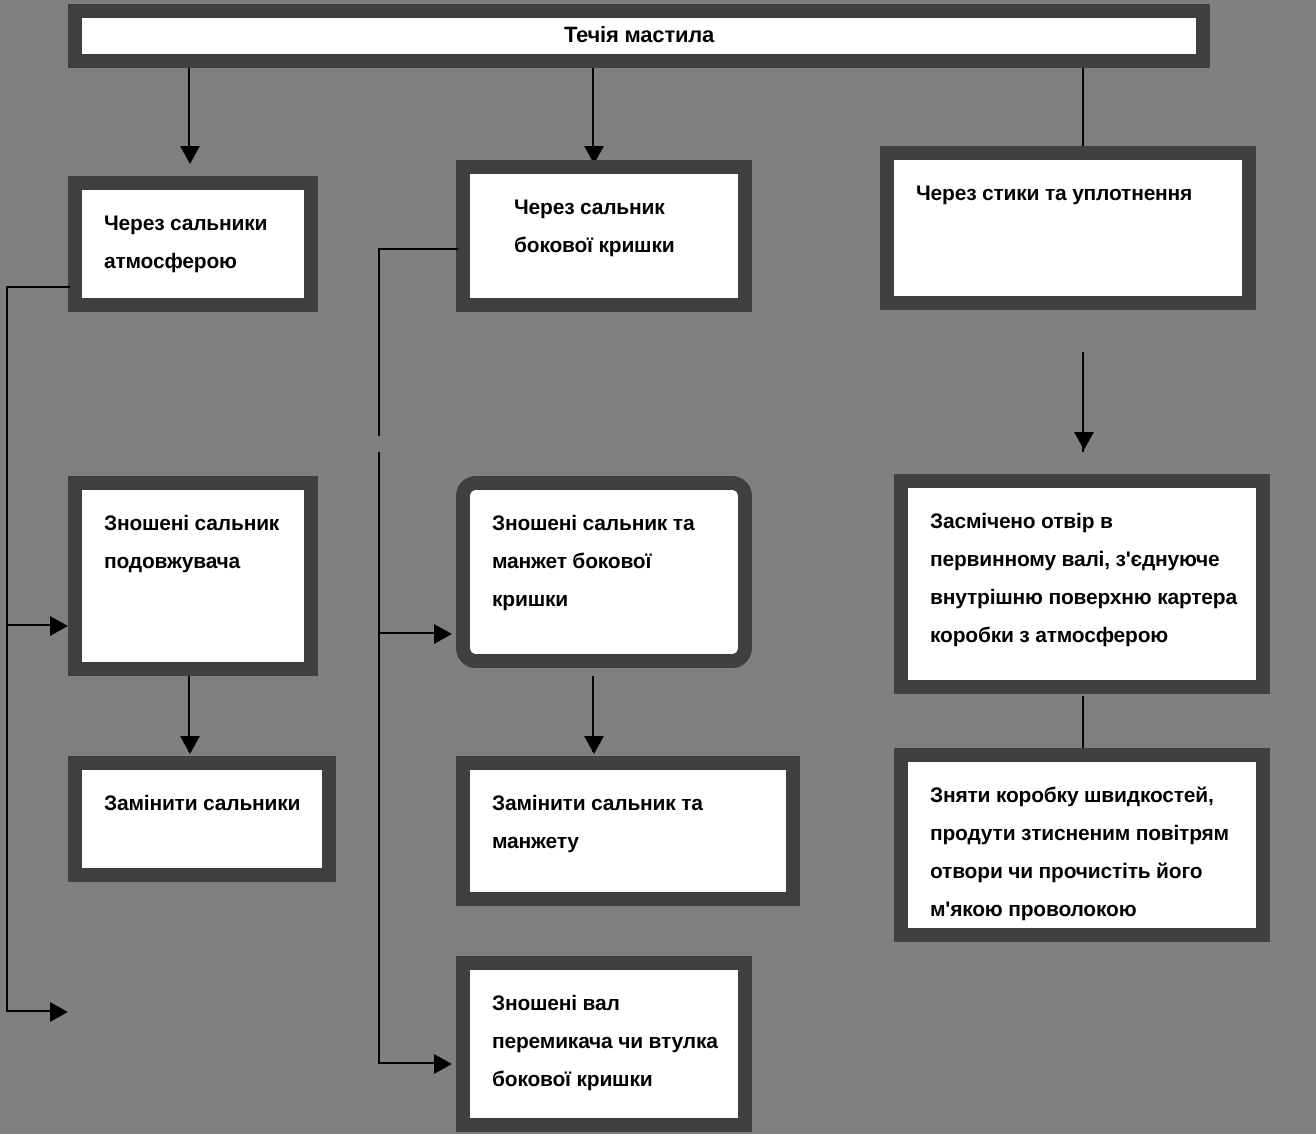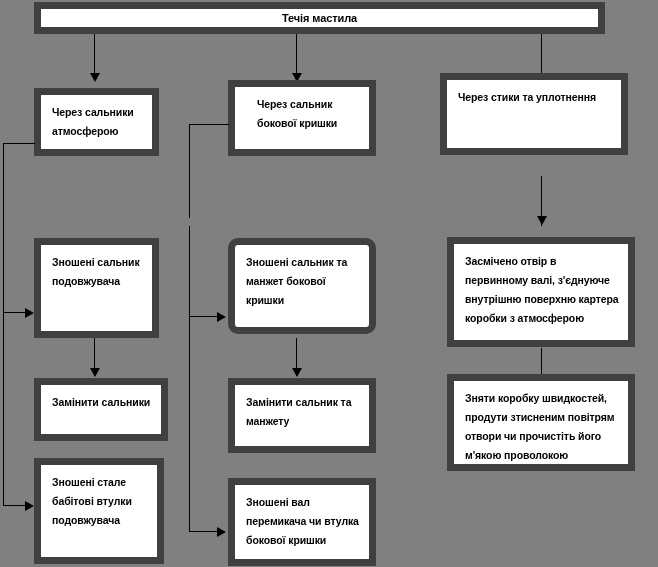--- a/index.html
+++ b/index.html
@@ -77,44 +77,41 @@
     <span>Зношені сальник подовжувача</span>
   </div>
 
   <div class="vline" style="left:94px;top:338px;height:38px;"></div>
   <div class="arrow-down" style="left:90px;top:368px;"></div>
 
   <div class="box" style="left:34px;top:378px;width:134px;height:63px;">
     <span>Замінити сальники</span>
   </div>
 
-  <div class="box" style="left:34px;top:458px;width:130px;height:106px;">
-    <span>Зношені стале бабітові втулки подовжувача</span>
-  </div>
 
   <div class="box" style="left:228px;top:80px;width:148px;height:76px;padding-left:22px;">
     <span>Через сальник бокової кришки</span>
   </div>
 
   <div class="hline" style="left:189px;top:124px;width:40px;"></div>
   <div class="vline" style="left:189px;top:124px;height:94px;"></div>
   <div class="vline" style="left:189px;top:226px;height:305px;"></div>
   <div class="hline" style="left:189px;top:316px;width:34px;"></div>
   <div class="arrow-right" style="left:217px;top:312px;"></div>
   <div class="hline" style="left:189px;top:531px;width:34px;"></div>
   <div class="arrow-right" style="left:217px;top:527px;"></div>
 
   <div class="box" style="left:228px;top:238px;width:148px;height:96px;border-radius:10px;">
     <span>Зношені сальник та манжет бокової кришки</span>
   </div>
 
   <div class="vline" style="left:296px;top:338px;height:38px;"></div>
   <div class="arrow-down" style="left:292px;top:368px;"></div>
 
-  <div class="box" style="left:228px;top:378px;width:148px;height:75px;">
+  <div class="box" style="left:228px;top:378px;width:172px;height:75px;">
     <span>Замінити сальник та манжету</span>
   </div>
 
   <div class="box" style="left:440px;top:73px;width:188px;height:82px;">
     <span>Через стики та уплотнення</span>
   </div>
 
   <div class="box" style="left:228px;top:478px;width:148px;height:88px;">
     <span>Зношені вал перемикача чи втулка бокової кришки</span>
   </div>

